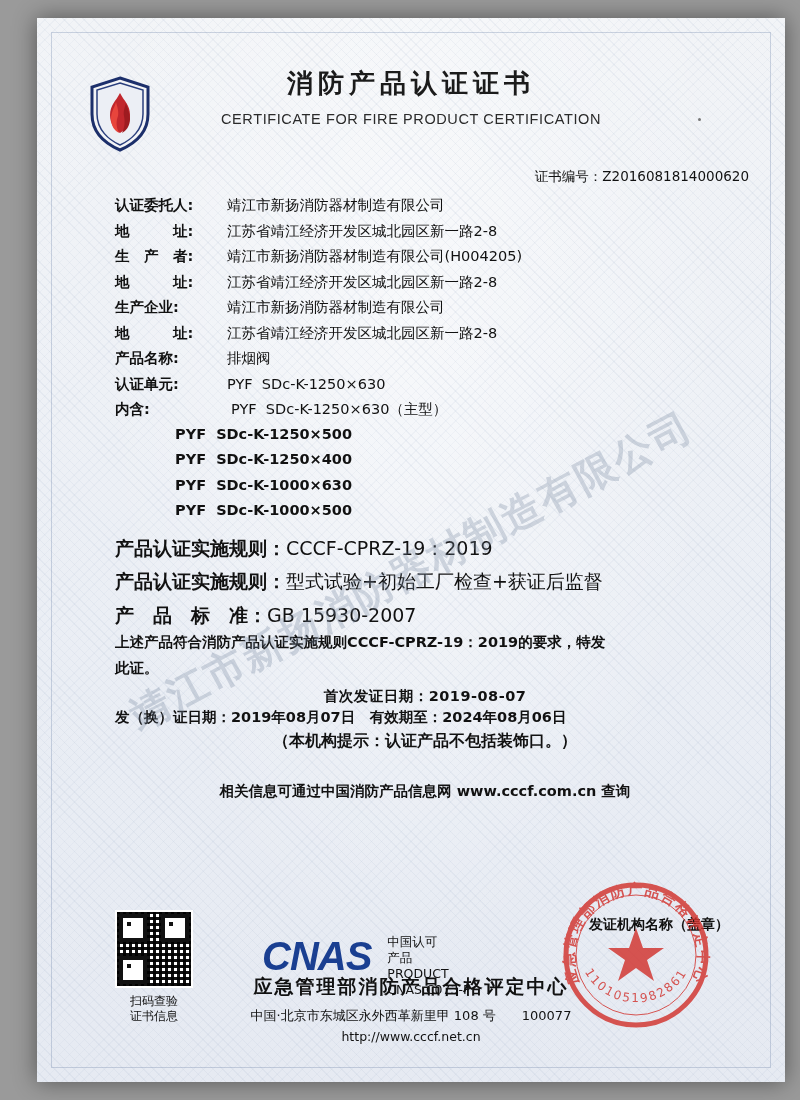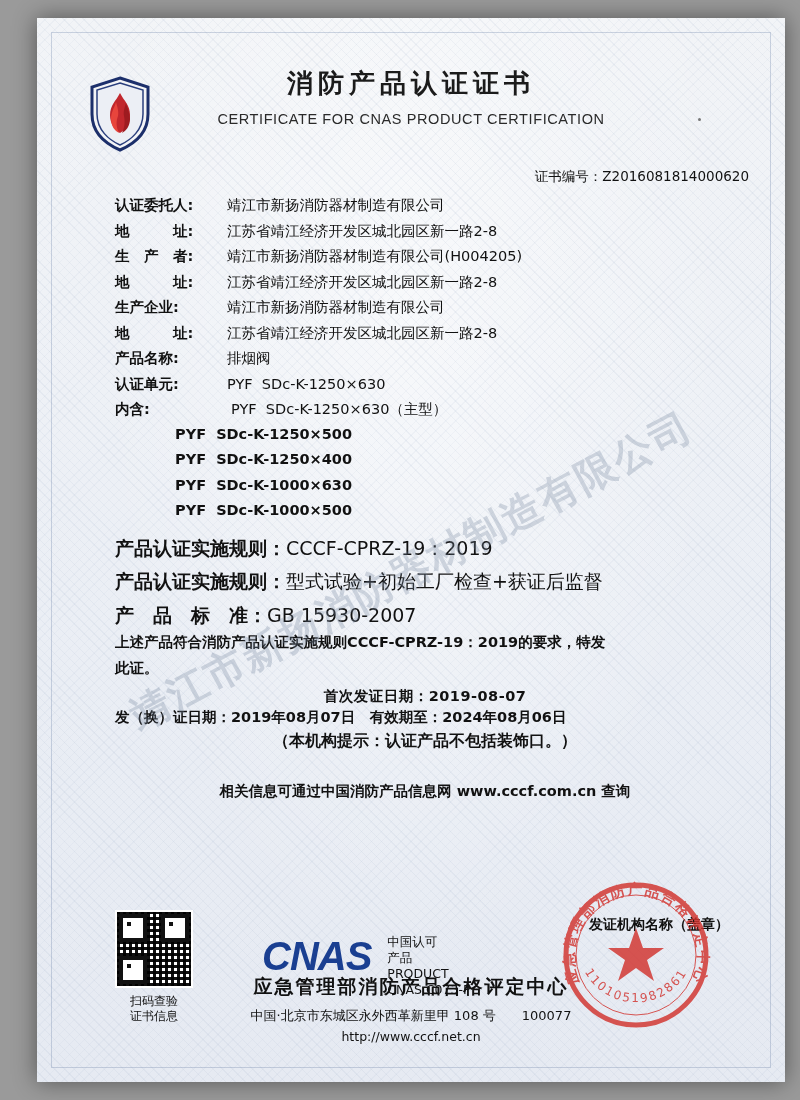--- a/index.html
+++ b/index.html
@@ -308,21 +308,21 @@
         <path d="M31 17 C35 25 41 29 41 39 C41 48 36 54 31 57 C26 54 21 48 21 39 C21 29 27 25 31 17 Z" fill="#c1272d"></path>
         <path d="M27 26 C25 33 22 36 22 43 C22 50 26 55 30 57 C27 51 27 45 29 40 C30 35 28 30 27 26 Z" fill="#e8453c"></path>
         <path d="M37 27 C39 34 41 37 41 43 C41 50 37 55 33 57 C36 51 36 45 35 40 C34 35 36 31 37 27 Z" fill="#9e1b20"></path>
       </svg>
     </div>
 
     <div class="dot"></div>
 
     <div class="header">
       <div class="title-cn">消防产品认证证书</div>
-      <div class="title-en">CERTIFICATE FOR CNAS PRODUCT CERTIFICATION</div>
+      <div class="title-en">CERTIFICATE FOR FIRE PRODUCT CERTIFICATION</div>
     </div>
 
     <div class="cert-no"><span>证书编号：</span><span>Z2016081814000620</span></div>
 
     <div class="fields">
 
       <div class="row">
         <div class="lbl">认证委托人:</div>
         <div class="val">靖江市新扬消防器材制造有限公司</div>
       </div>

